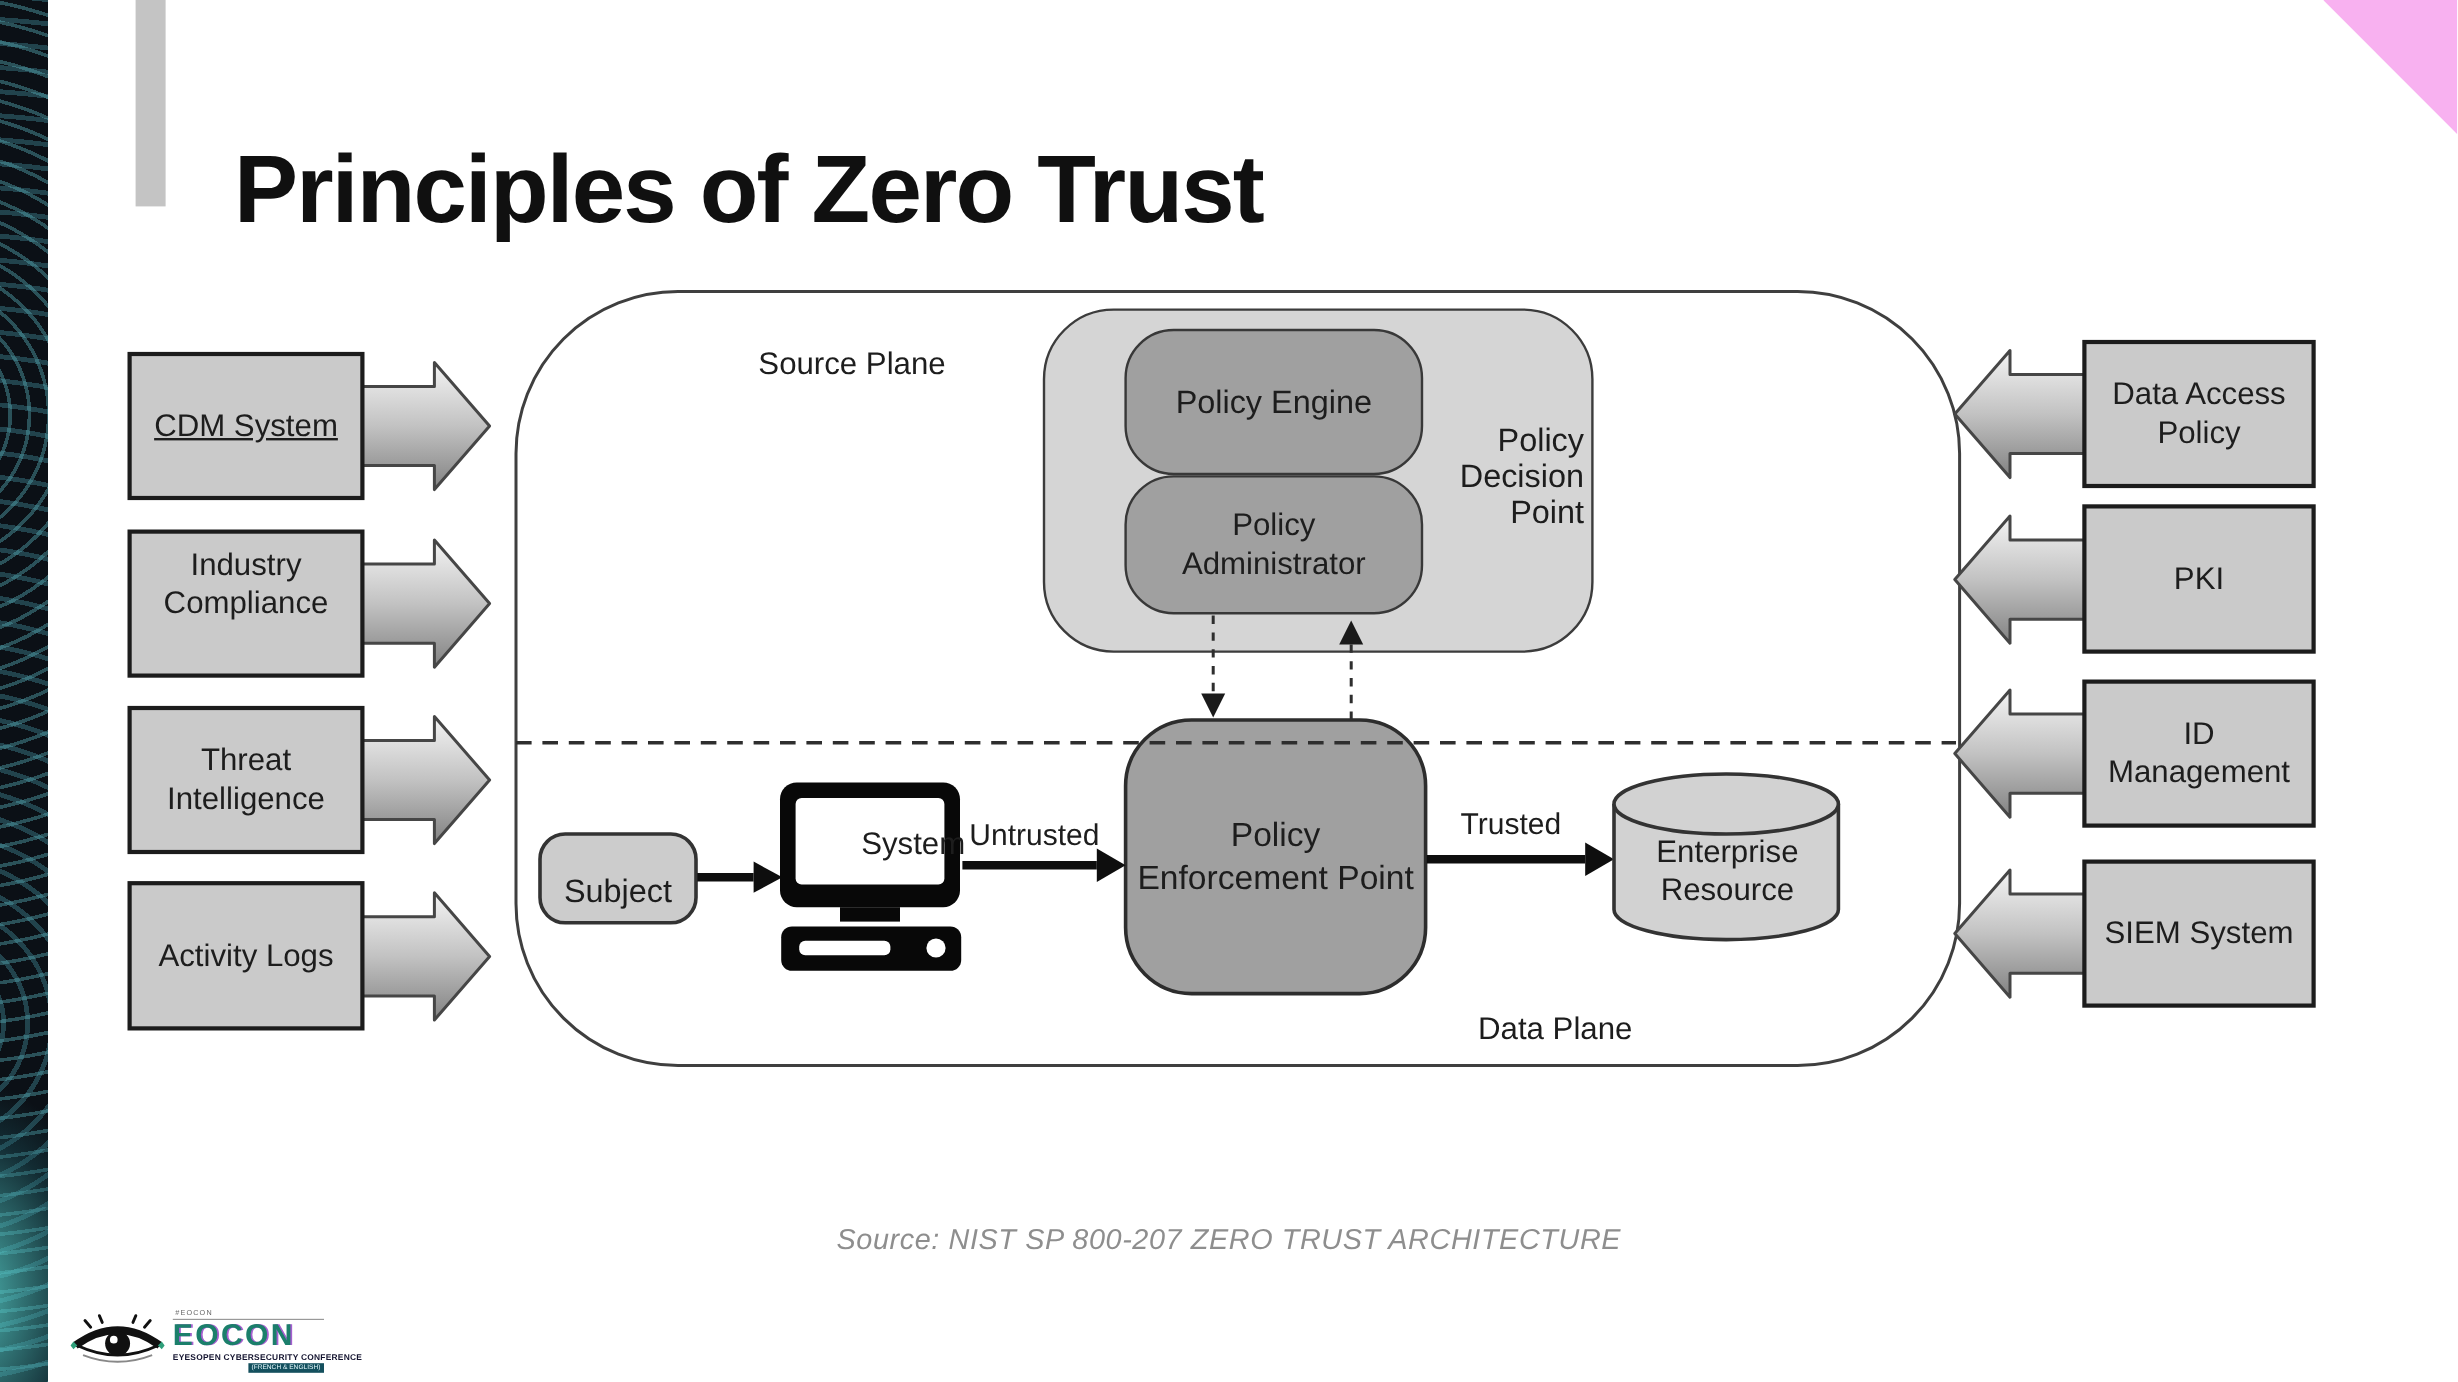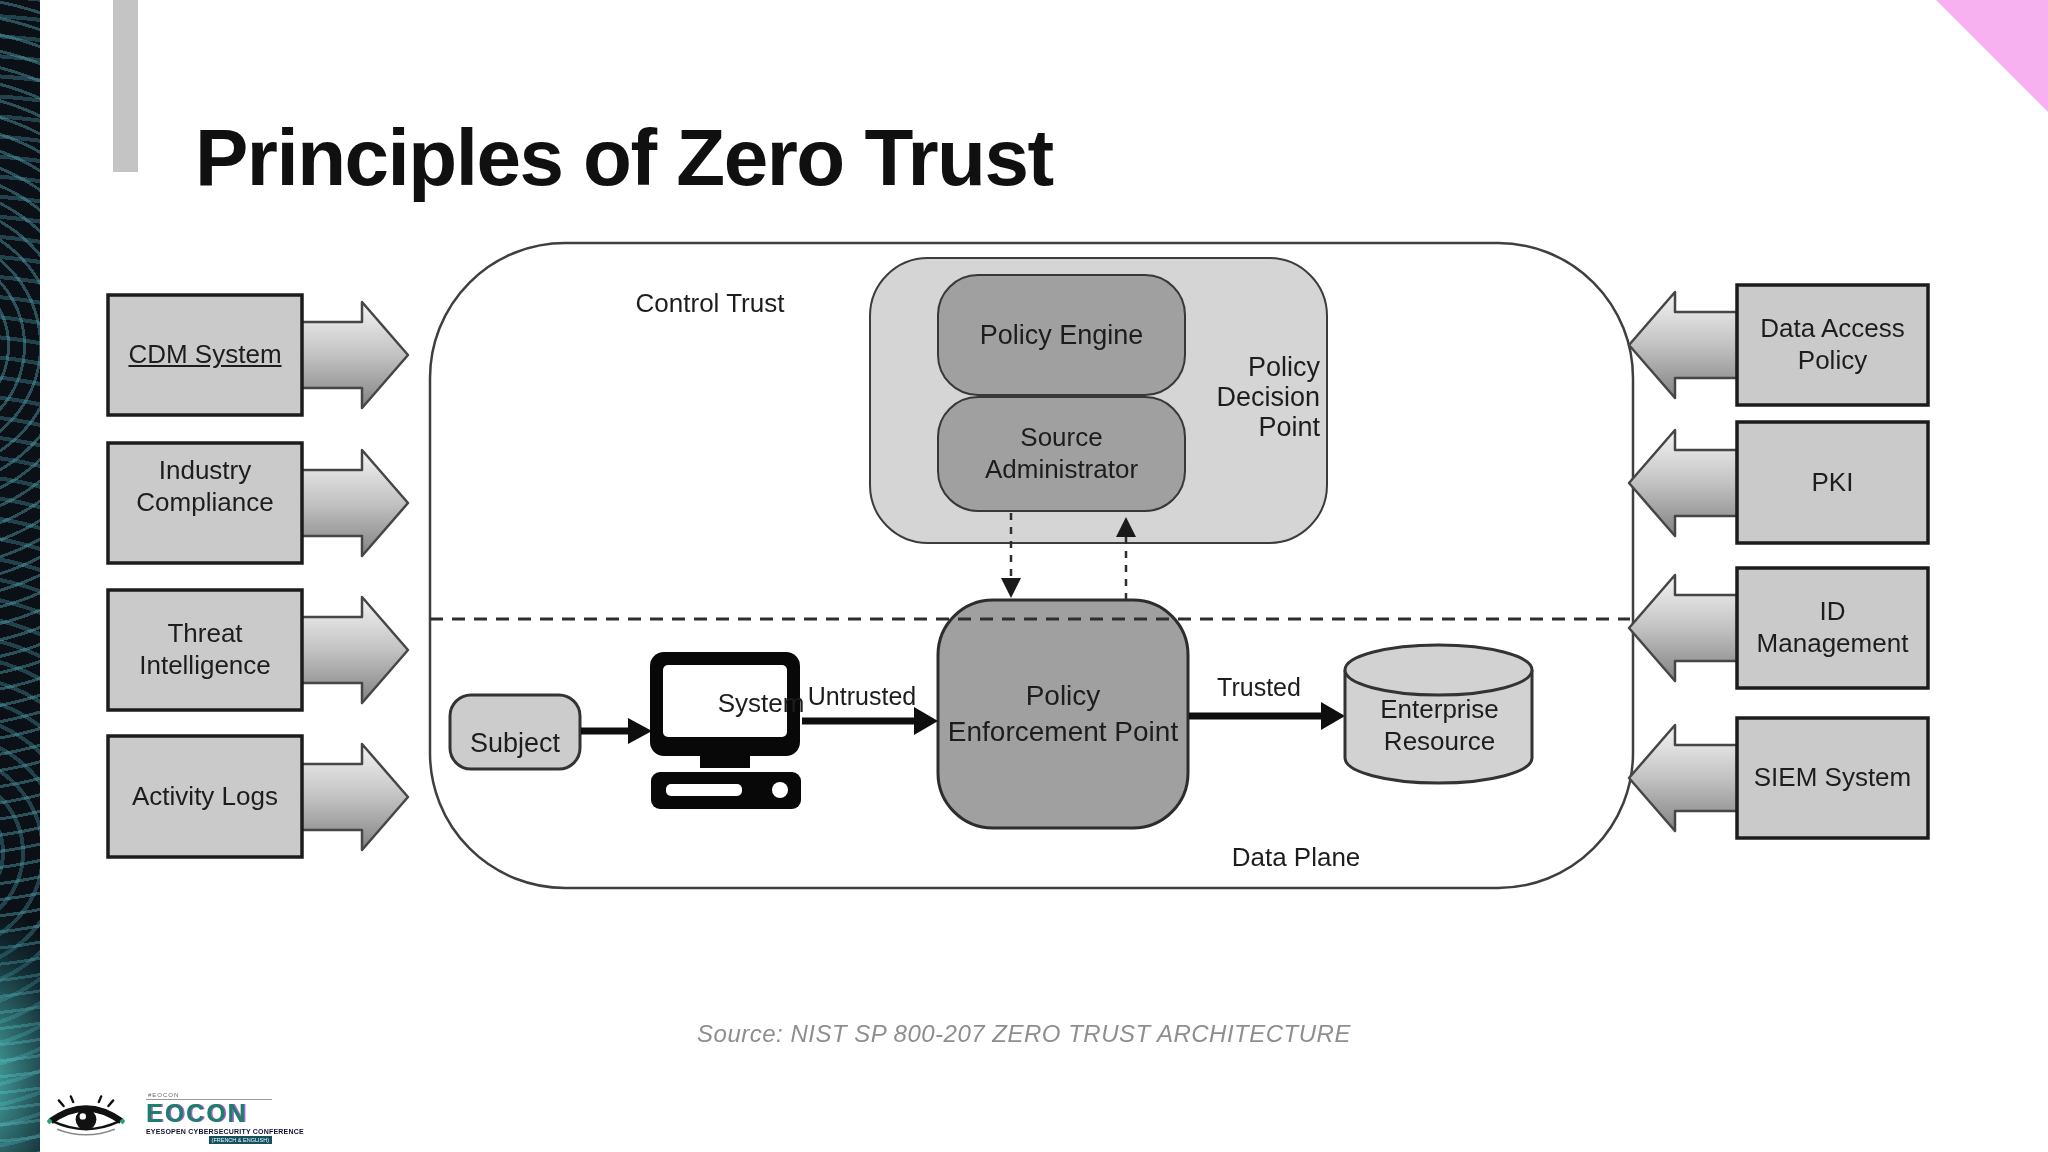--- a/index.html
+++ b/index.html
@@ -39,21 +39,21 @@
     position:absolute;left:1150px;top:352px;width:170px;
     text-align:right;font-size:27px;line-height:30px;color:#1d1d1d;
   }
   .pdp-label span{display:block;}
   
   .source{
     position:absolute;left:0;top:1020px;width:2048px;text-align:center;
     font-size:24px;font-style:italic;color:#8e8e8e;letter-spacing:.5px;
   }
   
-  .logo{position:absolute;left:46px;top:1092px;display:flex;align-items:center;gap:20px;}
+  .logo{position:absolute;left:58px;top:1092px;display:flex;align-items:center;gap:6px;}
   .logo-eye{width:80px;height:48px;}
   .logo-text{width:126px;display:flex;flex-direction:column;}
   .logo-hash{font-size:6px;color:#666;letter-spacing:1px;margin-left:2px;}
   .logo-rule{height:1px;background:#999;margin:1px 0 1px 0;}
   .logo-name{
     font-size:25px;font-weight:700;letter-spacing:2px;color:#1b7f6b;
     text-shadow:1.5px 0 0 #a65fd0;line-height:1;
   }
   .logo-tagline{font-size:7px;font-weight:700;color:#12122e;letter-spacing:.2px;margin-top:2px;white-space:nowrap;}
   .logo-langs{font-size:5.5px;color:#e8fbff;background:#14505e;align-self:flex-end;padding:1px 3px;margin-top:1px;}
@@ -136,41 +136,41 @@
     <rect x="666" y="784" width="76" height="12" rx="5" fill="#ffffff"></rect>
     <circle cx="780" cy="790" r="8" fill="#ffffff"></circle>
   </g>
 
   <g>
     <path d="M1345,670 L1345,758 A93.5,25 0 0 0 1532,758 L1532,670" fill="#d2d2d2" stroke="#333333" stroke-width="3"></path>
     <ellipse cx="1438.5" cy="670" rx="93.5" ry="25" fill="#d2d2d2" stroke="#333333" stroke-width="3"></ellipse>
   </g>
 </svg>
 
-<div class="free" style="left:600px;top:288px;width:220px;text-align:center;font-size:26px;">Control Trust</div>
+<div class="free" style="left:600px;top:288px;width:220px;text-align:center;font-size:26px;">Source Plane</div>
 <div class="free" style="left:1186px;top:842px;width:220px;text-align:center;font-size:26px;">Data Plane</div>
 
 <div class="lbl" style="left:108px;top:295px;width:194px;height:120px;padding:0 14px;box-sizing:border-box;text-decoration:underline;">CDM System</div>
 <div class="lbl" style="left:108px;top:427px;width:194px;height:120px;padding:0 14px;box-sizing:border-box;">Industry Compliance</div>
 <div class="lbl" style="left:108px;top:590px;width:194px;height:120px;padding:0 14px;box-sizing:border-box;">Threat Intelligence</div>
 <div class="lbl" style="left:108px;top:736px;width:194px;height:121px;padding:0 14px;box-sizing:border-box;">Activity Logs</div>
 
 <div class="lbl" style="left:1737px;top:285px;width:191px;height:120px;padding:0 13px;box-sizing:border-box;">Data Access Policy</div>
 <div class="lbl" style="left:1737px;top:422px;width:191px;height:121px;padding:0 13px;box-sizing:border-box;">PKI</div>
 <div class="lbl" style="left:1737px;top:568px;width:191px;height:120px;padding:0 13px;box-sizing:border-box;">ID Management</div>
 <div class="lbl" style="left:1737px;top:718px;width:191px;height:120px;padding:0 13px;box-sizing:border-box;">SIEM System</div>
 
 <div class="pdp-label">
   <span>Policy</span>
   <span>Decision</span>
   <span>Point</span>
 </div>
 
 <div class="lbl" style="left:938px;top:275px;width:247px;height:120px;font-size:27px;">Policy Engine</div>
-<div class="lbl" style="left:938px;top:397px;width:247px;height:114px;padding:0 10px;box-sizing:border-box;">Source Administrator</div>
+<div class="lbl" style="left:938px;top:397px;width:247px;height:114px;padding:0 10px;box-sizing:border-box;">Policy Administrator</div>
 <div class="lbl" style="left:938px;top:600px;width:250px;height:228px;font-size:28px;padding:0 8px;box-sizing:border-box;line-height:1.3;">Policy Enforcement Point</div>
 
 <div class="lbl" style="left:450px;top:695px;width:130px;height:96px;font-size:27px;">Subject</div>
 <div class="lbl" style="left:664px;top:686px;width:122px;height:36px;font-size:26px;margin-left:36px;">System</div>
 <div class="free" style="left:772px;top:682px;width:180px;text-align:center;font-size:25px;">Untrusted</div>
 <div class="free" style="left:1169px;top:673px;width:180px;text-align:center;font-size:25px;">Trusted</div>
 <div class="lbl" style="left:1348px;top:690px;width:183px;height:72px;font-size:26px;">Enterprise Resource</div>
 
 <div class="source">Source: NIST SP 800-207  ZERO TRUST ARCHITECTURE</div>
 

